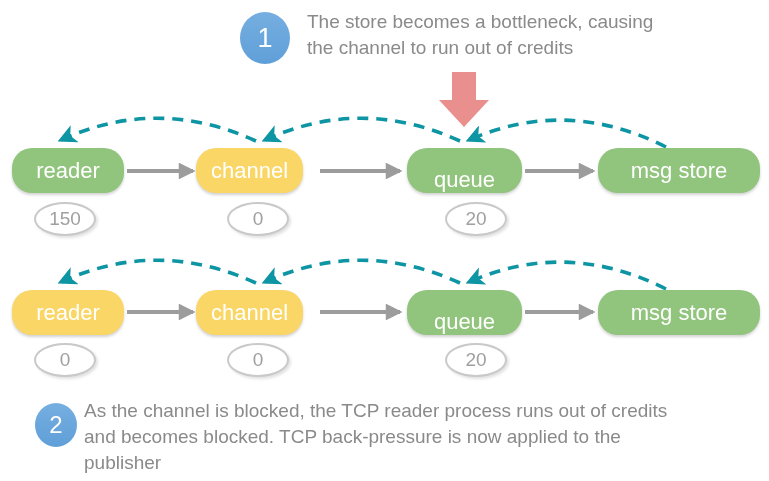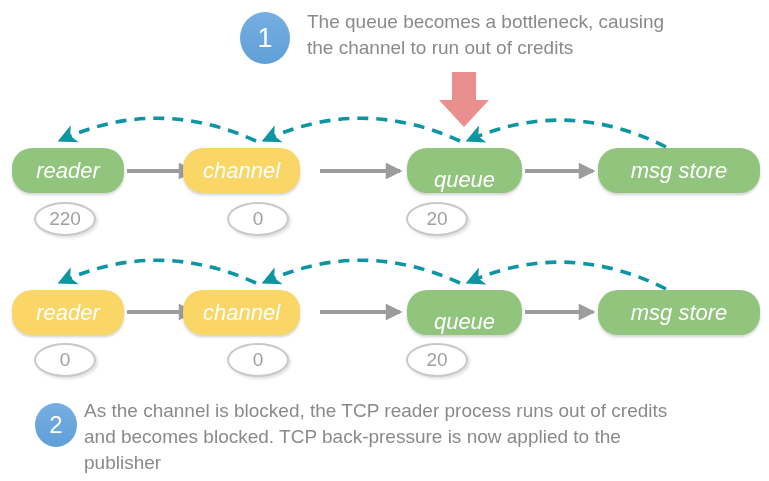--- a/index.html
+++ b/index.html
@@ -8,40 +8,39 @@
     font-family:"Liberation Sans",sans-serif;
   }
   #overlay{position:absolute;left:0;top:0;width:769px;height:481px;}
   .arc{fill:none;stroke:#0E95A4;stroke-width:3.6;stroke-dasharray:11 8;}
   .flow{stroke:#9C9C9C;stroke-width:4;}
   .node{
     position:absolute;height:45px;border-radius:20px;
     display:flex;align-items:center;justify-content:center;
     color:#ffffff;font-size:22px;
     box-shadow:0 2px 3px rgba(0,0,0,0.18);
-    font-style:italic;
   }
   .row1{top:148px;}
   .row2{top:290px;}
   .col-reader{left:12px;width:112px;}
-  .col-channel{left:183px;width:117px;}
+  .col-channel{left:196px;width:107px;}
   .col-queue{left:407px;width:115px;align-items:flex-end;}
   .col-store{left:598px;width:162px;}
   .badge{
     position:absolute;width:62px;height:34px;border-radius:50%;
     background:#ffffff;border:2px solid #C9C9C9;box-sizing:border-box;
     display:flex;align-items:center;justify-content:center;
     color:#A0A0A0;font-size:19px;
     box-shadow:2px 2px 3px rgba(0,0,0,0.12);
   }
   .badge-row1{top:202px;}
   .badge-row2{top:343px;}
   .badge-c1{left:34px;}
   .badge-c2{left:227px;}
-  .badge-c3{left:406px;}
+  .badge-c3{left:445px;}
   .step{
     position:absolute;border-radius:50%;
     background:linear-gradient(180deg,#76AEE0 0%,#5F9FD8 100%);
     color:#ffffff;display:flex;align-items:center;justify-content:center;
   }
   .step1{left:240px;top:12px;width:50px;height:52px;font-size:27px;}
   .step2{left:35px;top:403px;width:42px;height:44px;font-size:24px;}
   .note{
     position:absolute;color:#8A8A8A;font-size:19px;line-height:26px;
     white-space:pre-line;
@@ -79,21 +78,21 @@
     <path class="arc" d="M 666 147 Q 567 97 469 140" marker-end="url(#th)"></path>
 
     <path class="arc" d="M 256 283 Q 157 238 61 282" marker-end="url(#th)"></path>
     <path class="arc" d="M 460 283 Q 361 238 265 282" marker-end="url(#th)"></path>
     <path class="arc" d="M 666 289 Q 567 239 469 282" marker-end="url(#th)"></path>
   </svg>
 
   <div class="step step1">
     <span>1</span>
   </div>
-  <div class="note note1">The queue becomes a bottleneck, causing
+  <div class="note note1">The store becomes a bottleneck, causing
 the channel to run out of credits</div>
 
   <div class="step step2">
     <span>2</span>
   </div>
   <div class="note note2">As the channel is blocked, the TCP reader process runs out of credits
 and becomes blocked. TCP back-pressure is now applied to the
 publisher</div>
 
   <div class="node row1 col-reader" style="background: rgb(145, 196, 124);">
@@ -102,21 +101,21 @@
   <div class="node row1 col-channel" style="background: rgb(250, 214, 102);">
       <span>channel</span>
     </div>
   <div class="node row1 col-queue" style="background: rgb(145, 196, 124);">
       <span>queue</span>
     </div>
   <div class="node row1 col-store" style="background: rgb(145, 196, 124);">
       <span>msg store</span>
     </div>
 
-  <div class="badge badge-row1 badge-c1">220</div>
+  <div class="badge badge-row1 badge-c1">150</div>
   <div class="badge badge-row1 badge-c2">0</div>
   <div class="badge badge-row1 badge-c3">20</div>
 
   <div class="node row2 col-reader" style="background: rgb(250, 214, 102);">
       <span>reader</span>
     </div>
   <div class="node row2 col-channel" style="background: rgb(250, 214, 102);">
       <span>channel</span>
     </div>
   <div class="node row2 col-queue" style="background: rgb(145, 196, 124);">

